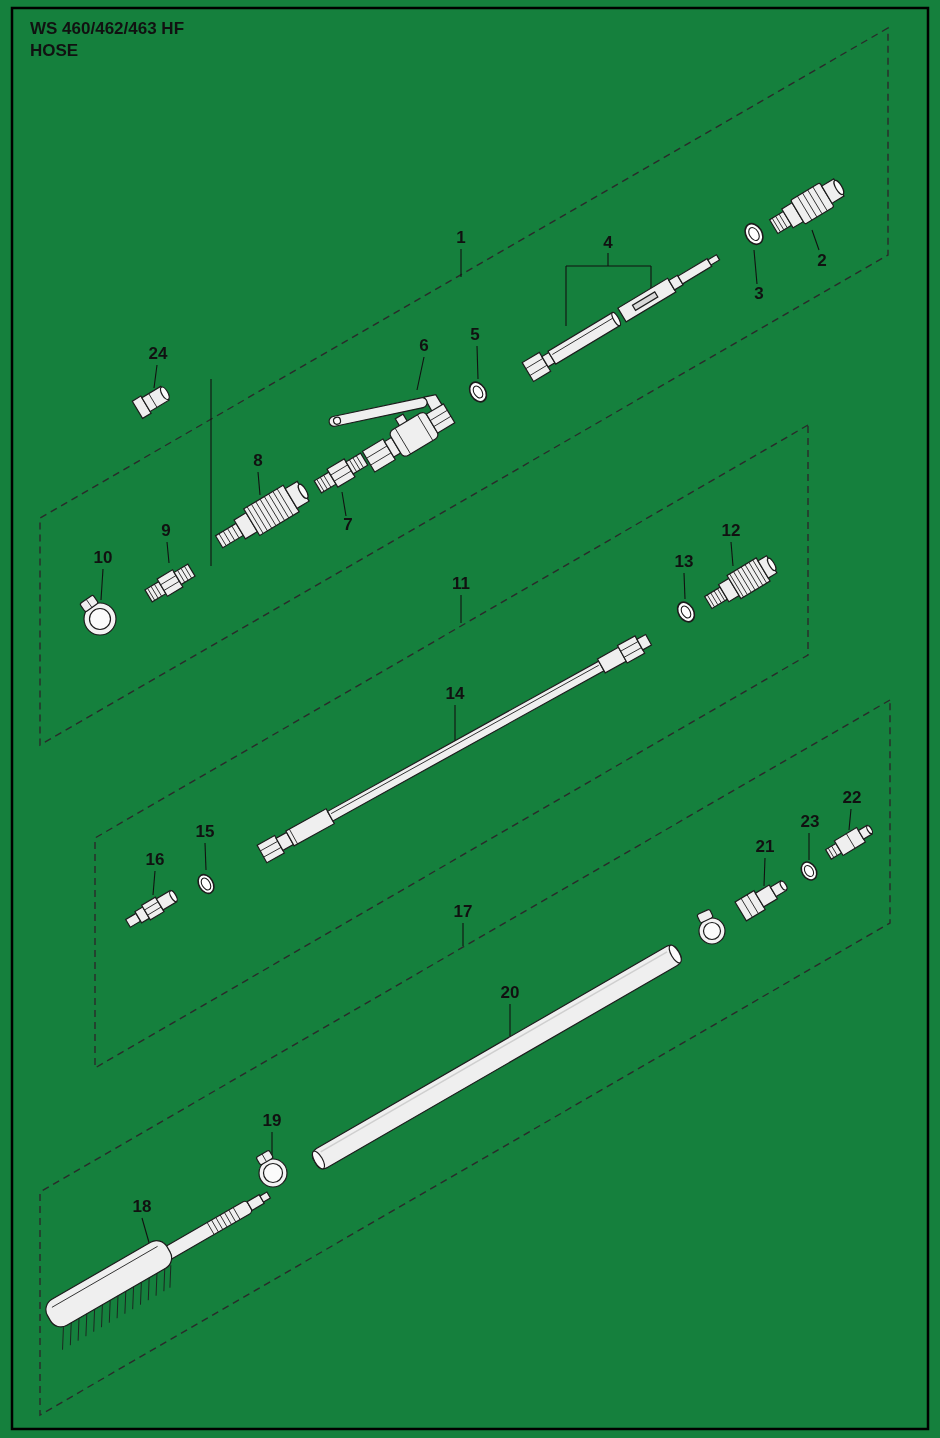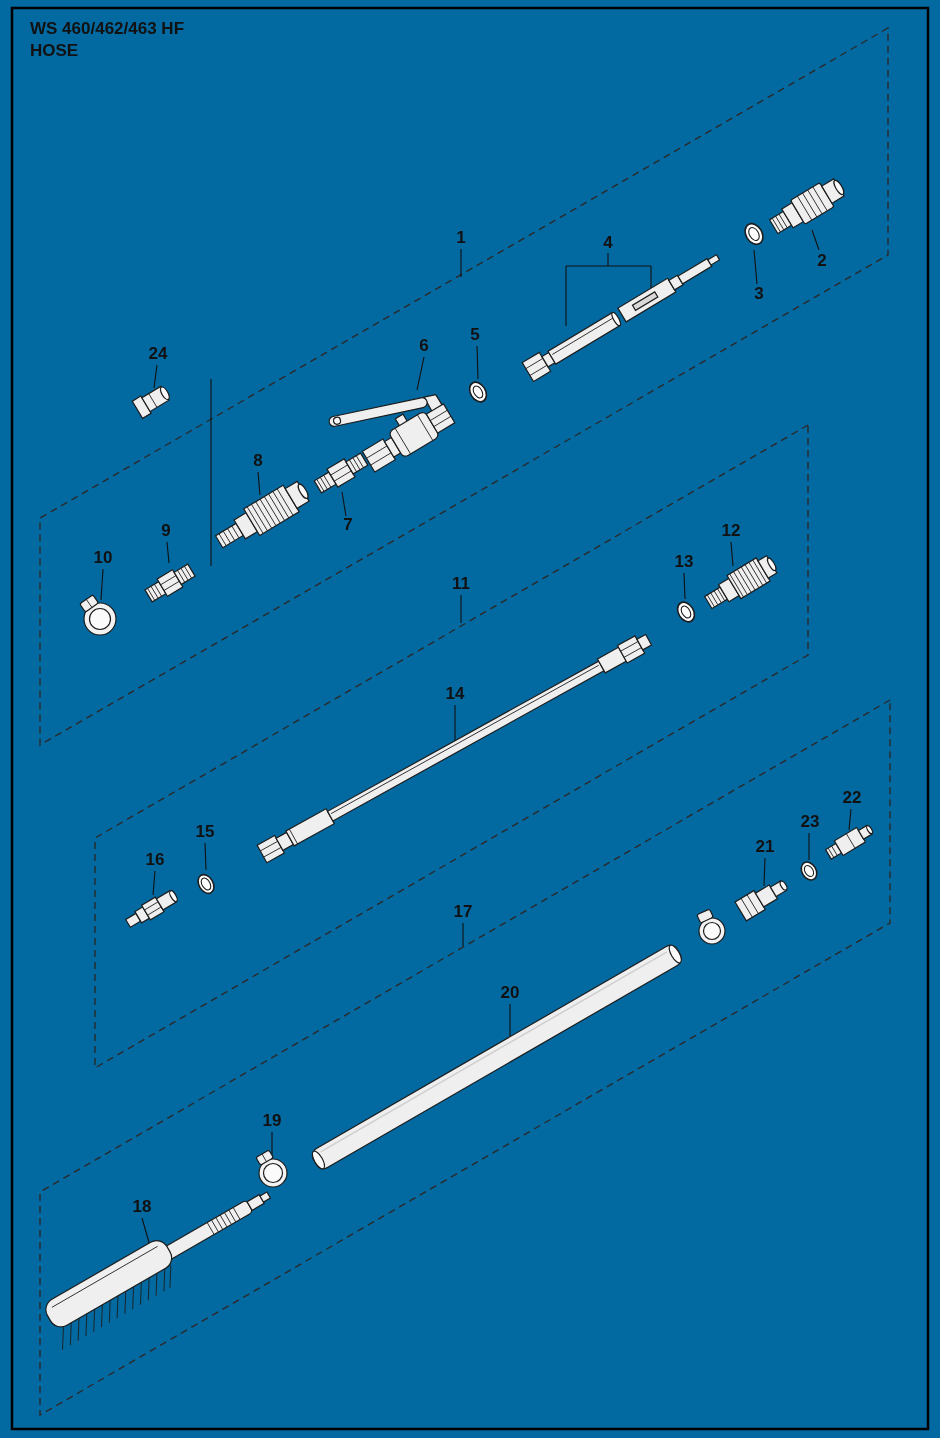--- a/index.html
+++ b/index.html
@@ -1,16 +1,16 @@
 <!DOCTYPE html>
 <html><head>
 <meta charset="utf-8">
 <style>
   html,body{margin:0;padding:0;background:#ffffff;}
-  .page{position:relative;width:940px;height:1438px;background:#0369a1;overflow:hidden;
+  .page{position:relative;width:940px;height:1438px;background:#15803d;overflow:hidden;
         font-family:"Liberation Sans", sans-serif;}
   svg{display:block;}
   .part{stroke:#1c1c1c;stroke-width:1.2;fill:#efefef;}
   .part .light{fill:#fbfbfb;}
   .part .dark{fill:#d9d9d9;}
   .detail{stroke:#1c1c1c;stroke-width:0.8;fill:none;}
   .oring-outer{fill:#ffffff;stroke:#1c1c1c;stroke-width:1.6;}
   .oring-inner{fill:#ffffff;stroke:#1c1c1c;stroke-width:1.1;}
   .dashed{fill:none;stroke:#2a2a2a;stroke-width:1.4;stroke-dasharray:7 5;}
   .leader{stroke:#111111;stroke-width:1.1;fill:none;}

